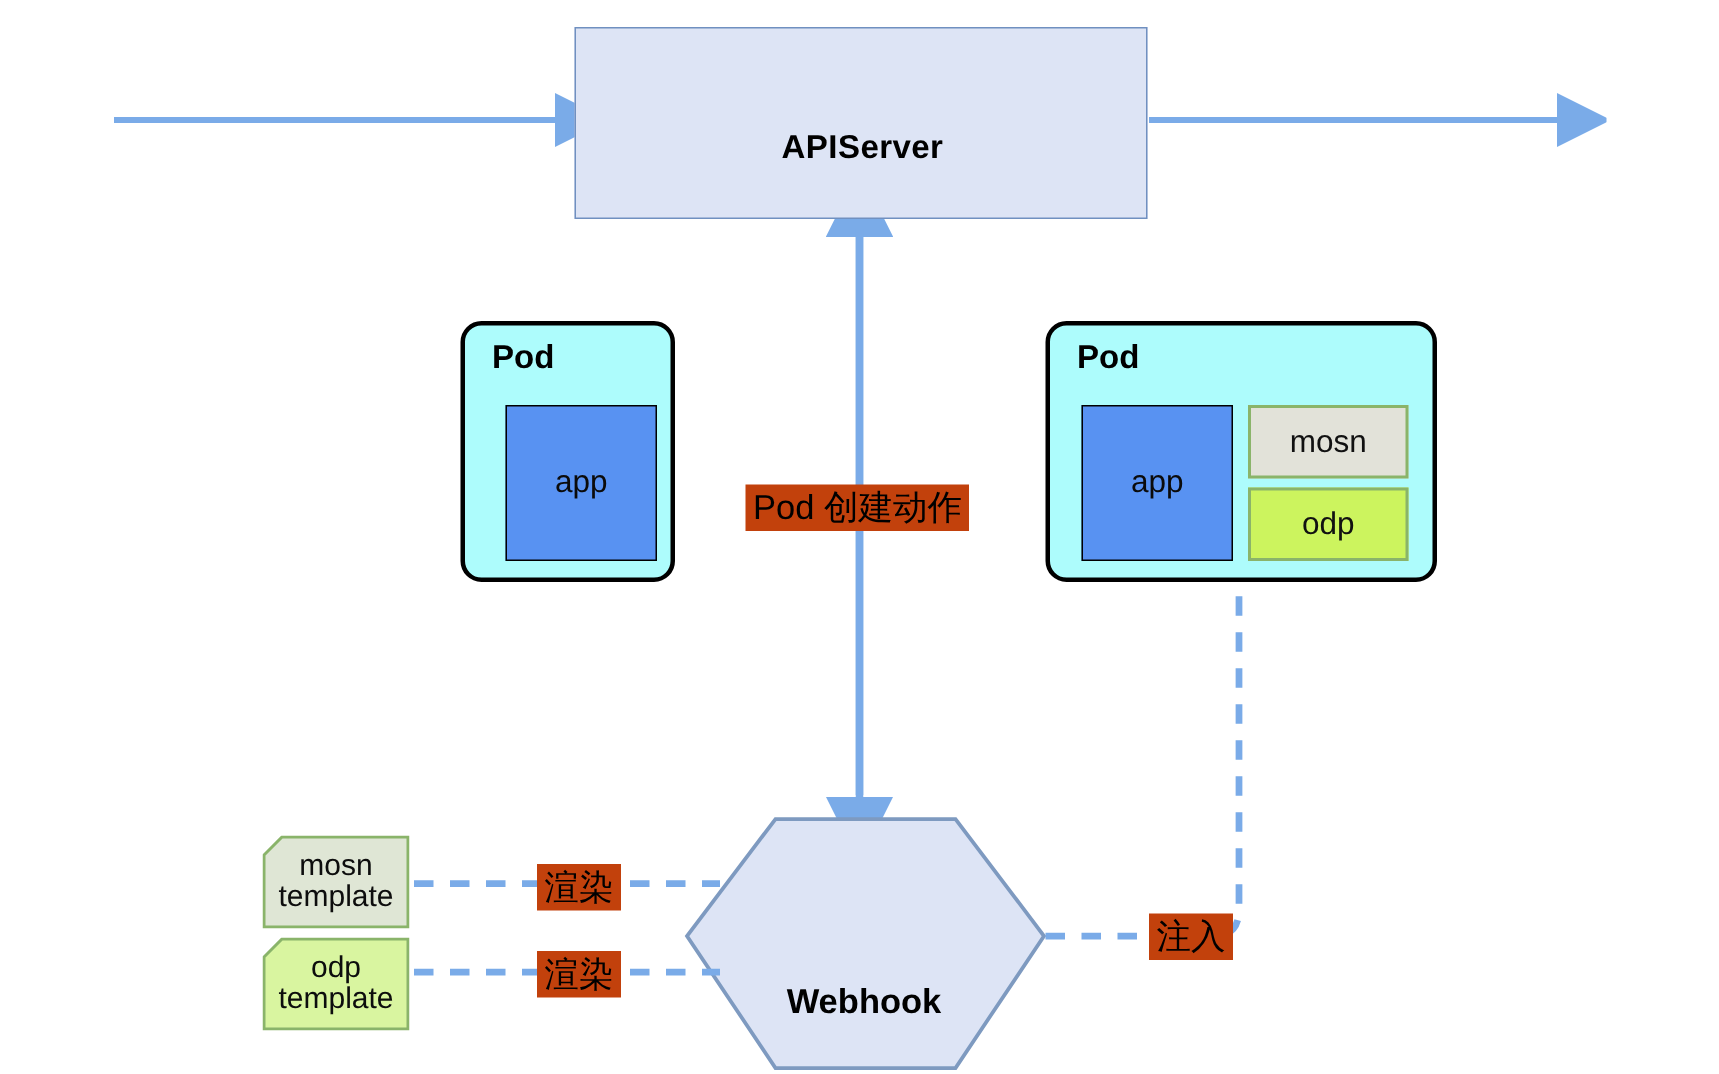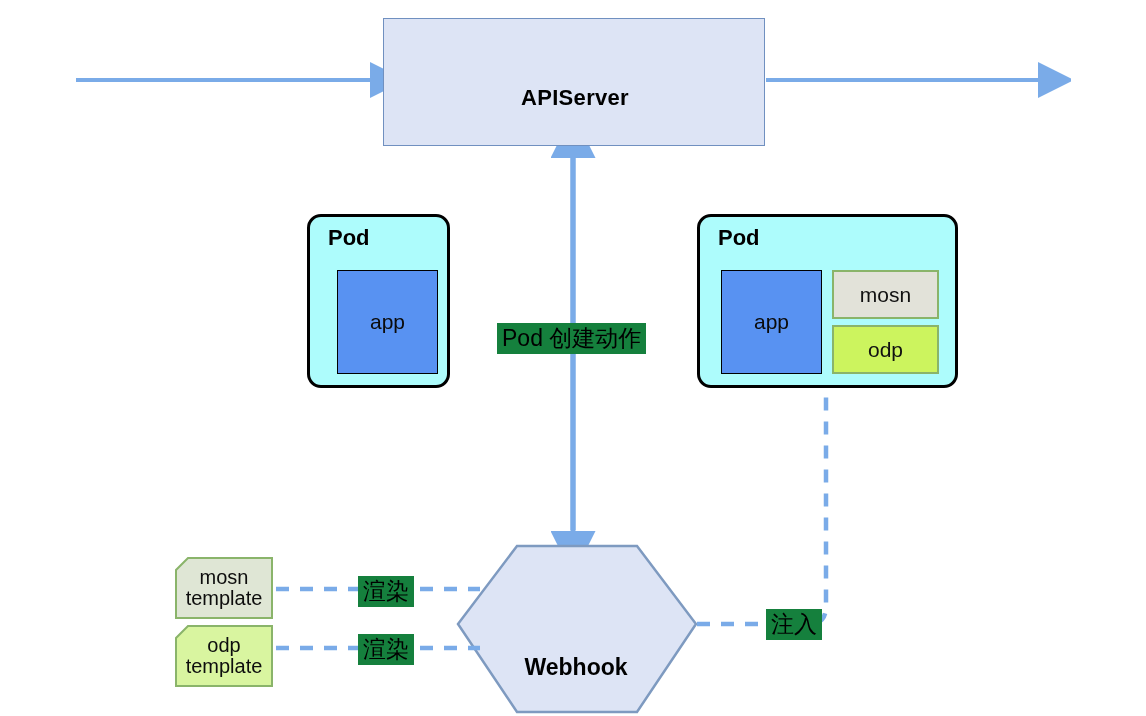--- a/index.html
+++ b/index.html
@@ -143,21 +143,21 @@
     color: #000000;
     z-index: 3;
     margin-top: 44px;
   }
 
   
   .edge-label {
     position: absolute;
     font-size: 23px;
     color: #000000;
-    background: #15803d;
+    background: #c2410c;
     padding: 0 5px;
     white-space: nowrap;
     z-index: 3;
   }
   .lbl-podcreate { left: 497px; top: 323px; font-size: 23px; }
   .lbl-render-1  { left: 358px; top: 576px; }
   .lbl-render-2  { left: 358px; top: 634px; }
   .lbl-inject    { left: 726px; top: 609px; margin-left: 40px; }
 </style>
 </head>

